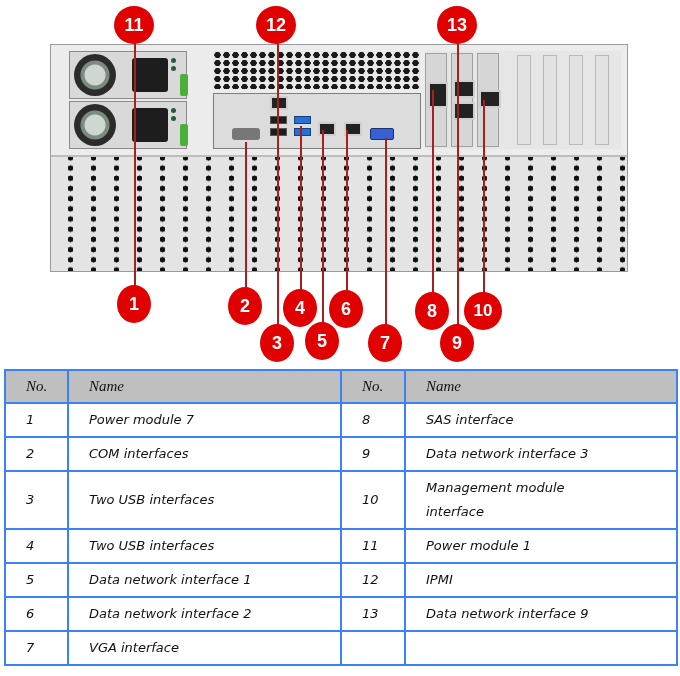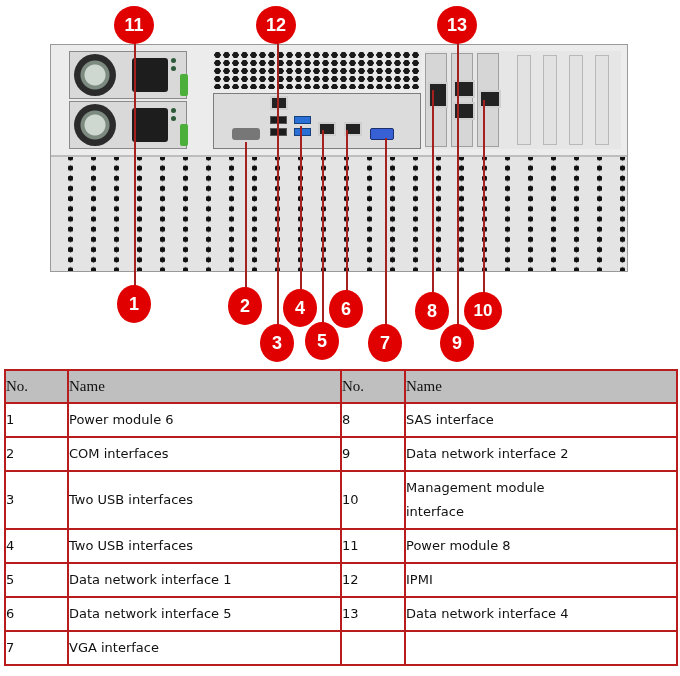--- a/index.html
+++ b/index.html
@@ -36,21 +36,21 @@
 
   .leader { position: absolute; width: 2px; background: #a62020; }
   .callout { position: absolute; width: 34px; height: 38px; border-radius: 50%; background: #e00000;
              color: #ffffff; font-weight: bold; font-size: 18px; display: flex; align-items: center; justify-content: center;
              font-family: "Liberation Sans", sans-serif; }
   .callout.wide { width: 38px; font-size: 17px; }
   .callout.top { width: 40px; height: 38px; font-size: 18px; }
 
   
   table { position: absolute; left: 4px; top: 369px; width: 672px; border-collapse: collapse; table-layout: fixed; }
-  th, td { border: 2px solid #b91c1c; padding: 0 0 0 0; text-align: left; color: #111; vertical-align: middle; }
+  th, td { border: 2px solid #3b82f6; padding: 0 0 0 20px; text-align: left; color: #111; vertical-align: middle; font-style: italic; }
   th { background: #bfbfbf; font-family: "Liberation Serif", serif; font-weight: normal; font-size: 15px; height: 31px; }
   td { font-family: "DejaVu Sans", sans-serif; font-size: 13px; height: 32px; line-height: 24px; }
   tr.tall td { height: 56px; }
   col.c1 { width: 63px; } col.c2 { width: 273px; } col.c3 { width: 64px; } col.c4 { width: 272px; }
 </style>
 </head>
 <body>
 
 <div id="diagram">
   <div class="chassis">
@@ -138,53 +138,53 @@
     <tr>
       <th>No.</th>
       <th>Name</th>
       <th>No.</th>
       <th>Name</th>
     </tr>
   </thead>
   <tbody>
     <tr>
       <td>1</td>
-      <td>Power module 6</td>
+      <td>Power module 7</td>
       <td>8</td>
       <td>SAS interface</td>
     </tr>
     <tr>
       <td>2</td>
       <td>COM interfaces</td>
       <td>9</td>
-      <td>Data network interface 2</td>
+      <td>Data network interface 3</td>
     </tr>
     <tr class="tall">
       <td>3</td>
       <td>Two USB interfaces</td>
       <td>10</td>
       <td style="padding-right:110px;">Management module interface</td>
     </tr>
     <tr>
       <td>4</td>
       <td>Two USB interfaces</td>
       <td>11</td>
-      <td>Power module 8</td>
+      <td>Power module 1</td>
     </tr>
     <tr>
       <td>5</td>
       <td>Data network interface 1</td>
       <td>12</td>
       <td>IPMI</td>
     </tr>
     <tr>
       <td>6</td>
-      <td>Data network interface 5</td>
+      <td>Data network interface 2</td>
       <td>13</td>
-      <td>Data network interface 4</td>
+      <td>Data network interface 9</td>
     </tr>
     <tr>
       <td>7</td>
       <td>VGA interface</td>
       <td></td>
       <td></td>
     </tr>
   </tbody>
 </table>
 

